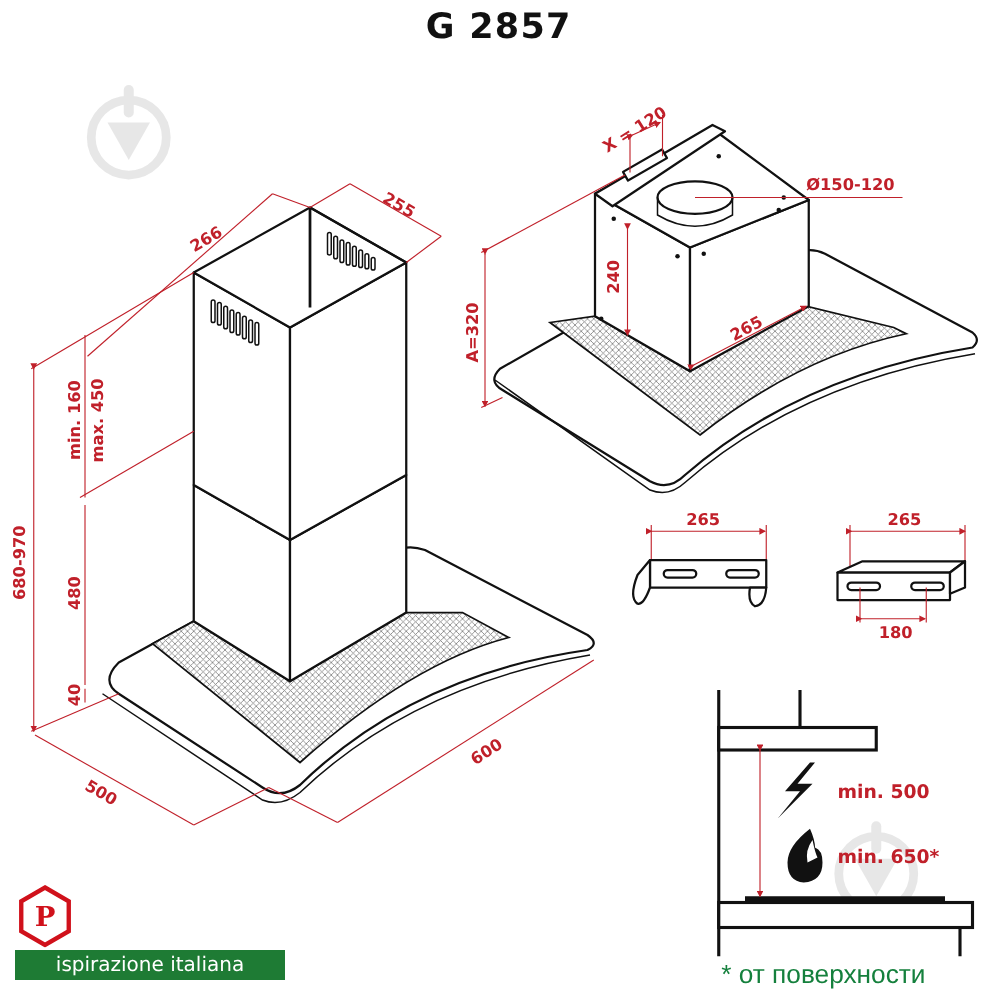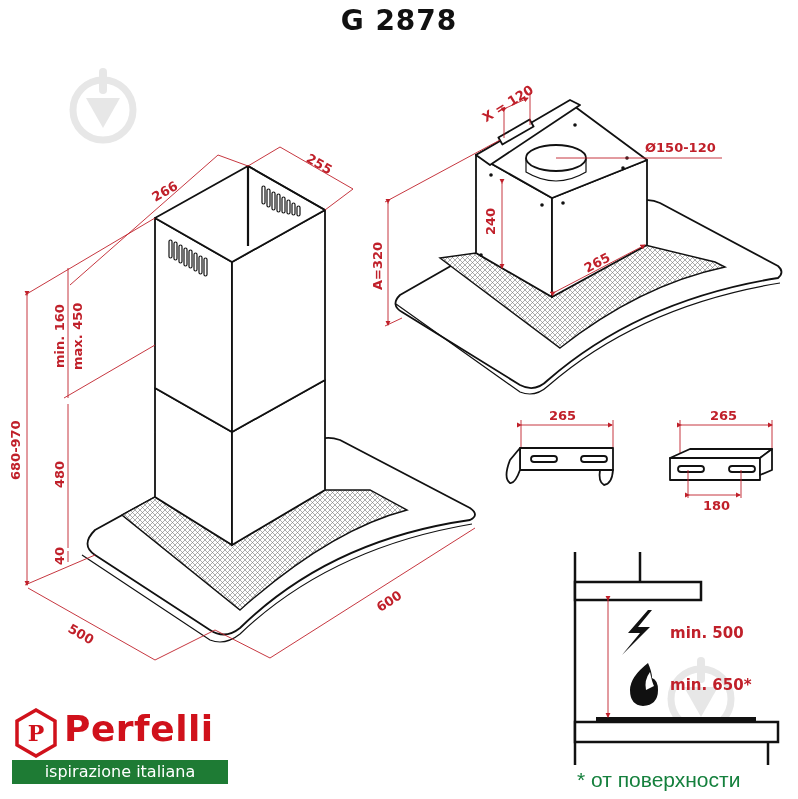--- a/index.html
+++ b/index.html
@@ -13,21 +13,21 @@
   .mesh { stroke: #111; stroke-width: 1.4; fill: url(#meshpat); }
   .brand { position: absolute; left: 12px; top: 708px; width: 232px; height: 82px; }
   .brand-name { position: absolute; left: 52px; top: 0px; font-family: "DejaVu Sans", sans-serif; font-weight: bold; font-size: 36px; color: #d0111b; letter-spacing: 0.5px; }
   .brand-tag { position: absolute; left: 0; top: 52px; width: 216px; height: 24px; background: #1e7b34; color: #fff; font-family: "DejaVu Sans", sans-serif; font-size: 16px; line-height: 24px; text-align: center; }
   .footnote { position: absolute; left: 577px; top: 768px; font-family: "Liberation Sans", sans-serif; font-size: 21px; color: #15803d; }
   .clear-label { font-family: "DejaVu Sans", sans-serif; font-weight: bold; font-size: 15px; fill: #c0202a; }
 </style>
 </head>
 <body>
 
-<div class="title">G 2878</div>
+<div class="title">G 2857</div>
 
 <svg id="canvas" viewBox="0 0 798 799" xmlns="http://www.w3.org/2000/svg">
   <defs>
     <pattern id="meshpat" width="5" height="5" patternUnits="userSpaceOnUse">
       <rect width="5" height="5" fill="#fff"></rect>
       <path d="M0 0 L5 5 M5 0 L0 5" stroke="#777" stroke-width="0.6"></path>
     </pattern>
     <marker id="arr" markerWidth="6" markerHeight="6" refX="5" refY="3" orient="auto">
       <path d="M0 0 L6 3 L0 6 z" fill="#c0202a"></path>
     </marker>
@@ -186,15 +186,14 @@
   </g>
 </svg>
 
 <div class="footnote">* от поверхности решеток</div>
 
 <div class="brand">
   <svg width="44" height="50" viewBox="0 0 44 50" style="position:absolute;left:2px;top:0">
     <path d="M22 2 L41 13 L41 37 L22 48 L3 37 L3 13 Z" fill="none" stroke="#d0111b" stroke-width="3.5"></path>
     <text x="22" y="33" text-anchor="middle" font-family="DejaVu Serif, serif" font-weight="bold" font-size="22" fill="#d0111b">P</text>
   </svg>
-  <div class="brand-name">Perfelli</div>
   <div class="brand-tag">ispirazione italiana</div>
 </div>
 
 </body></html>

